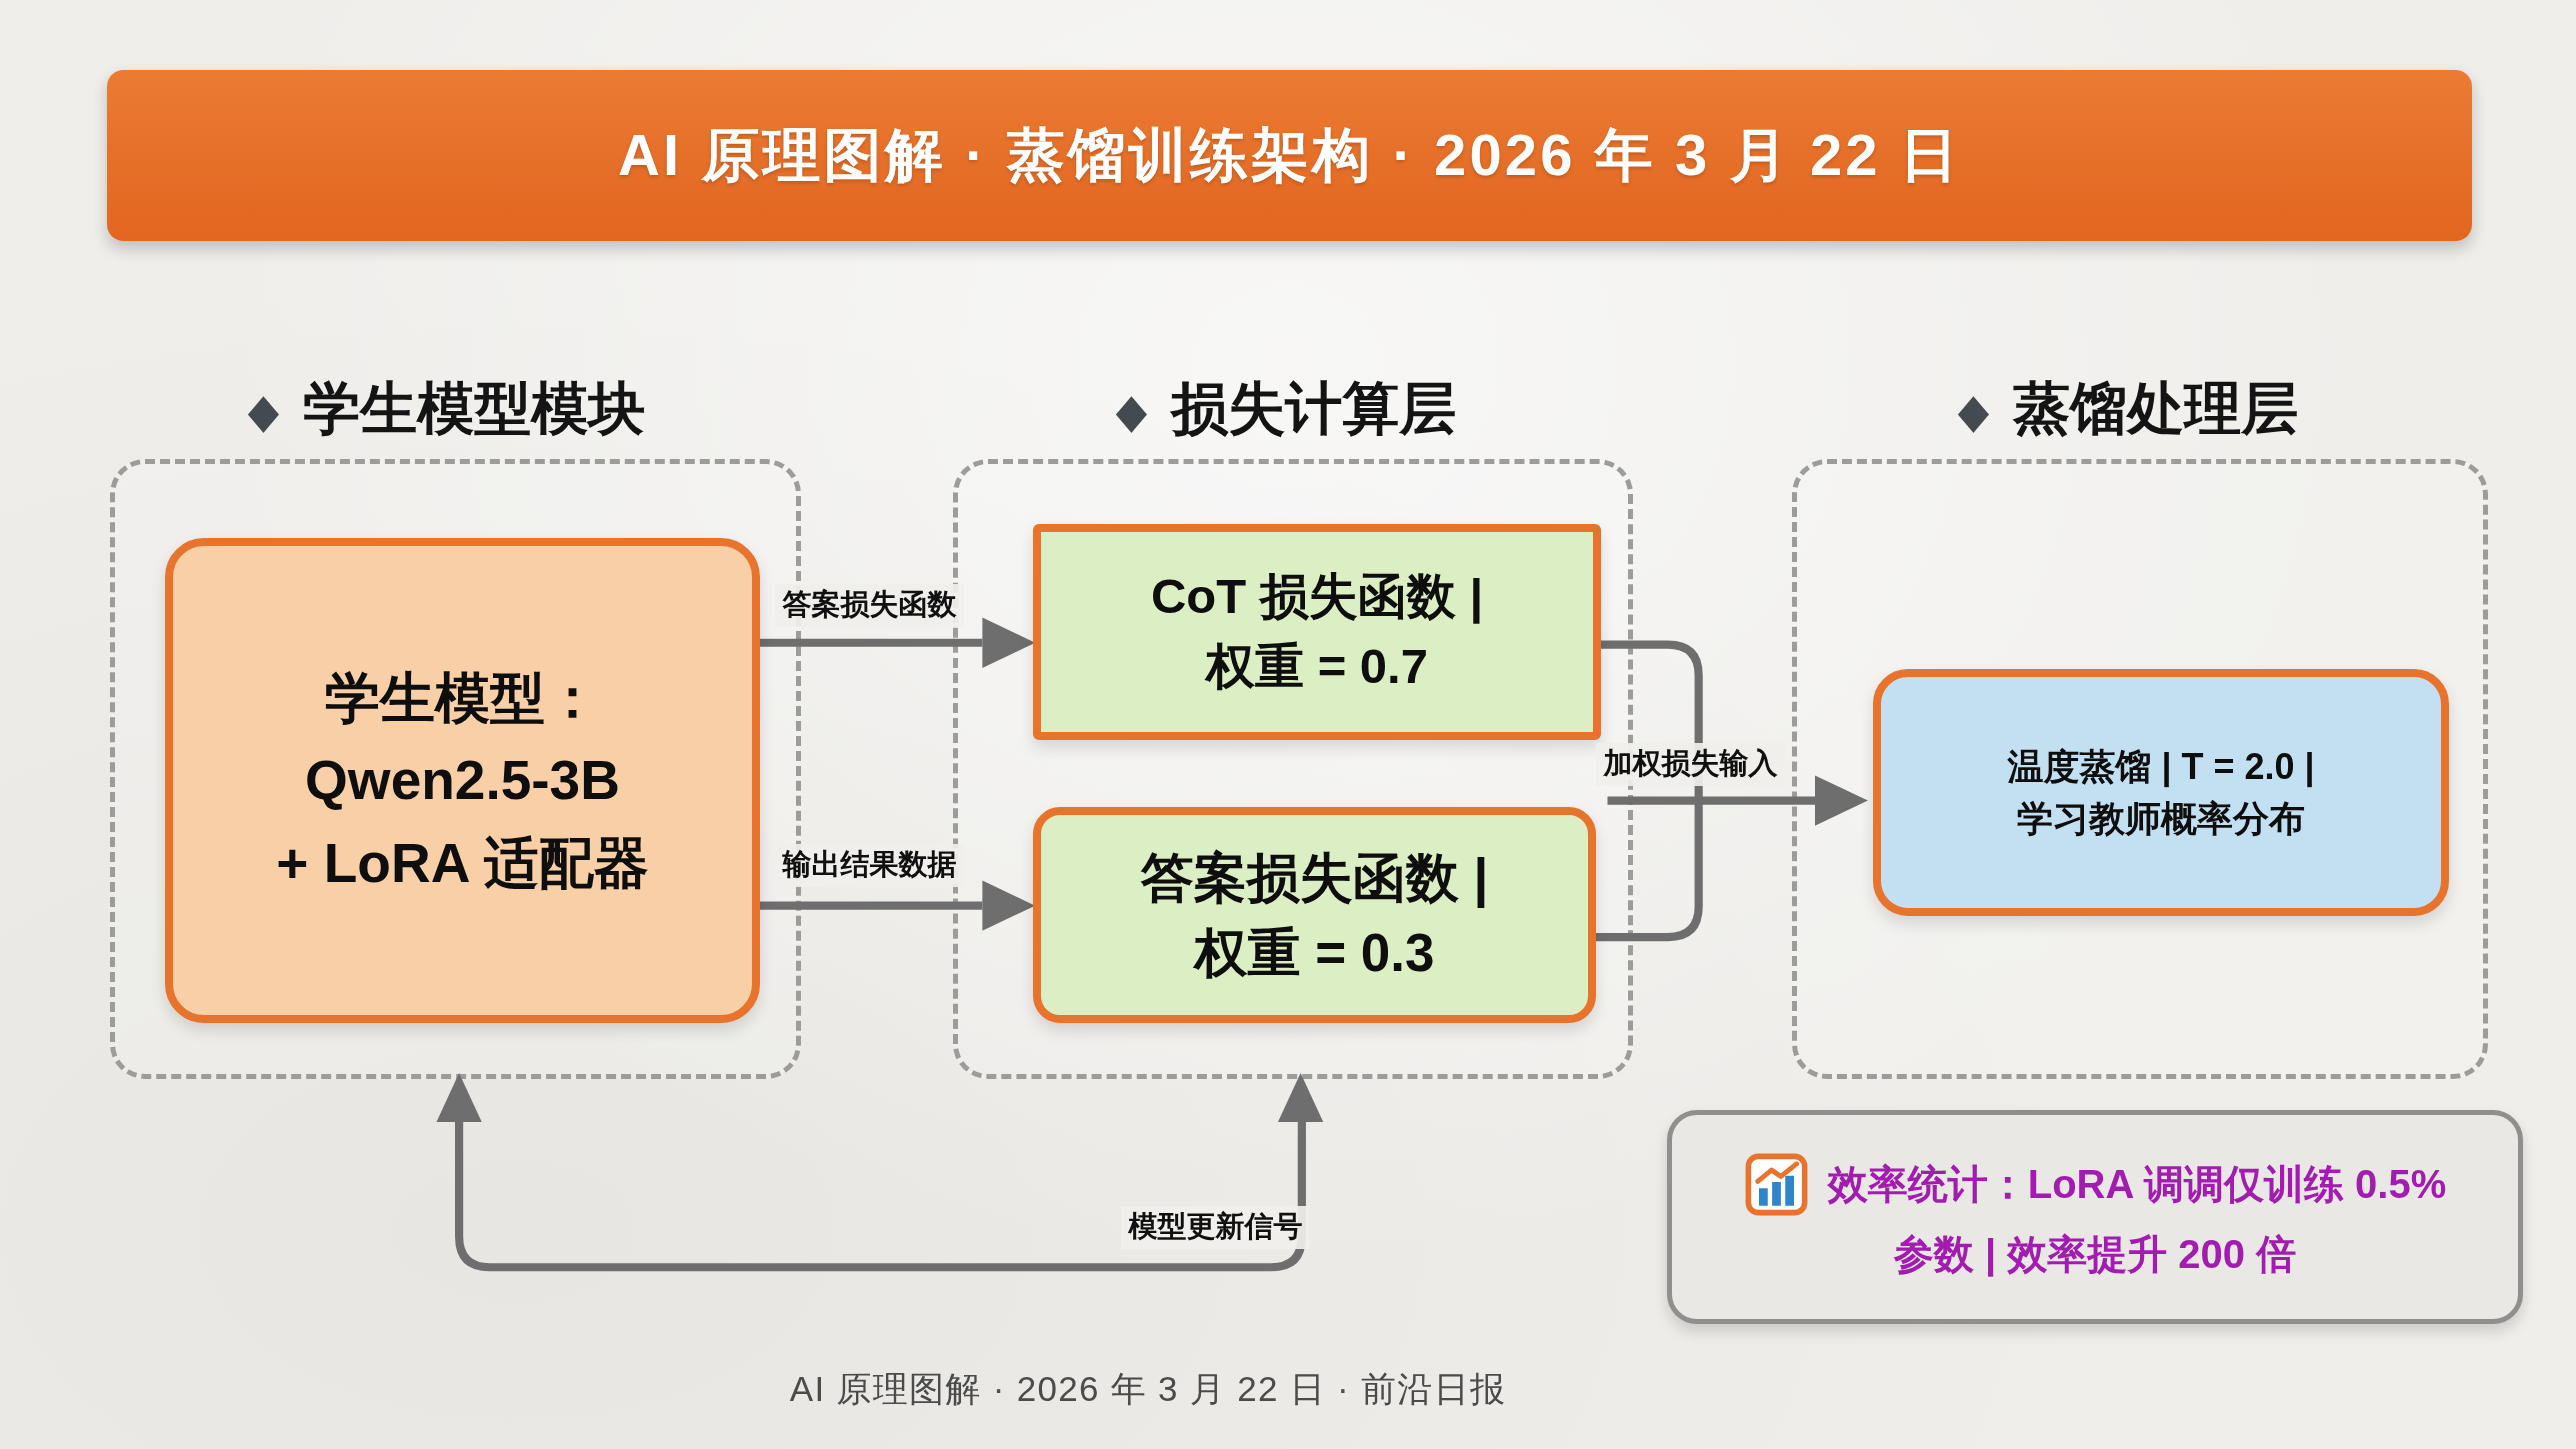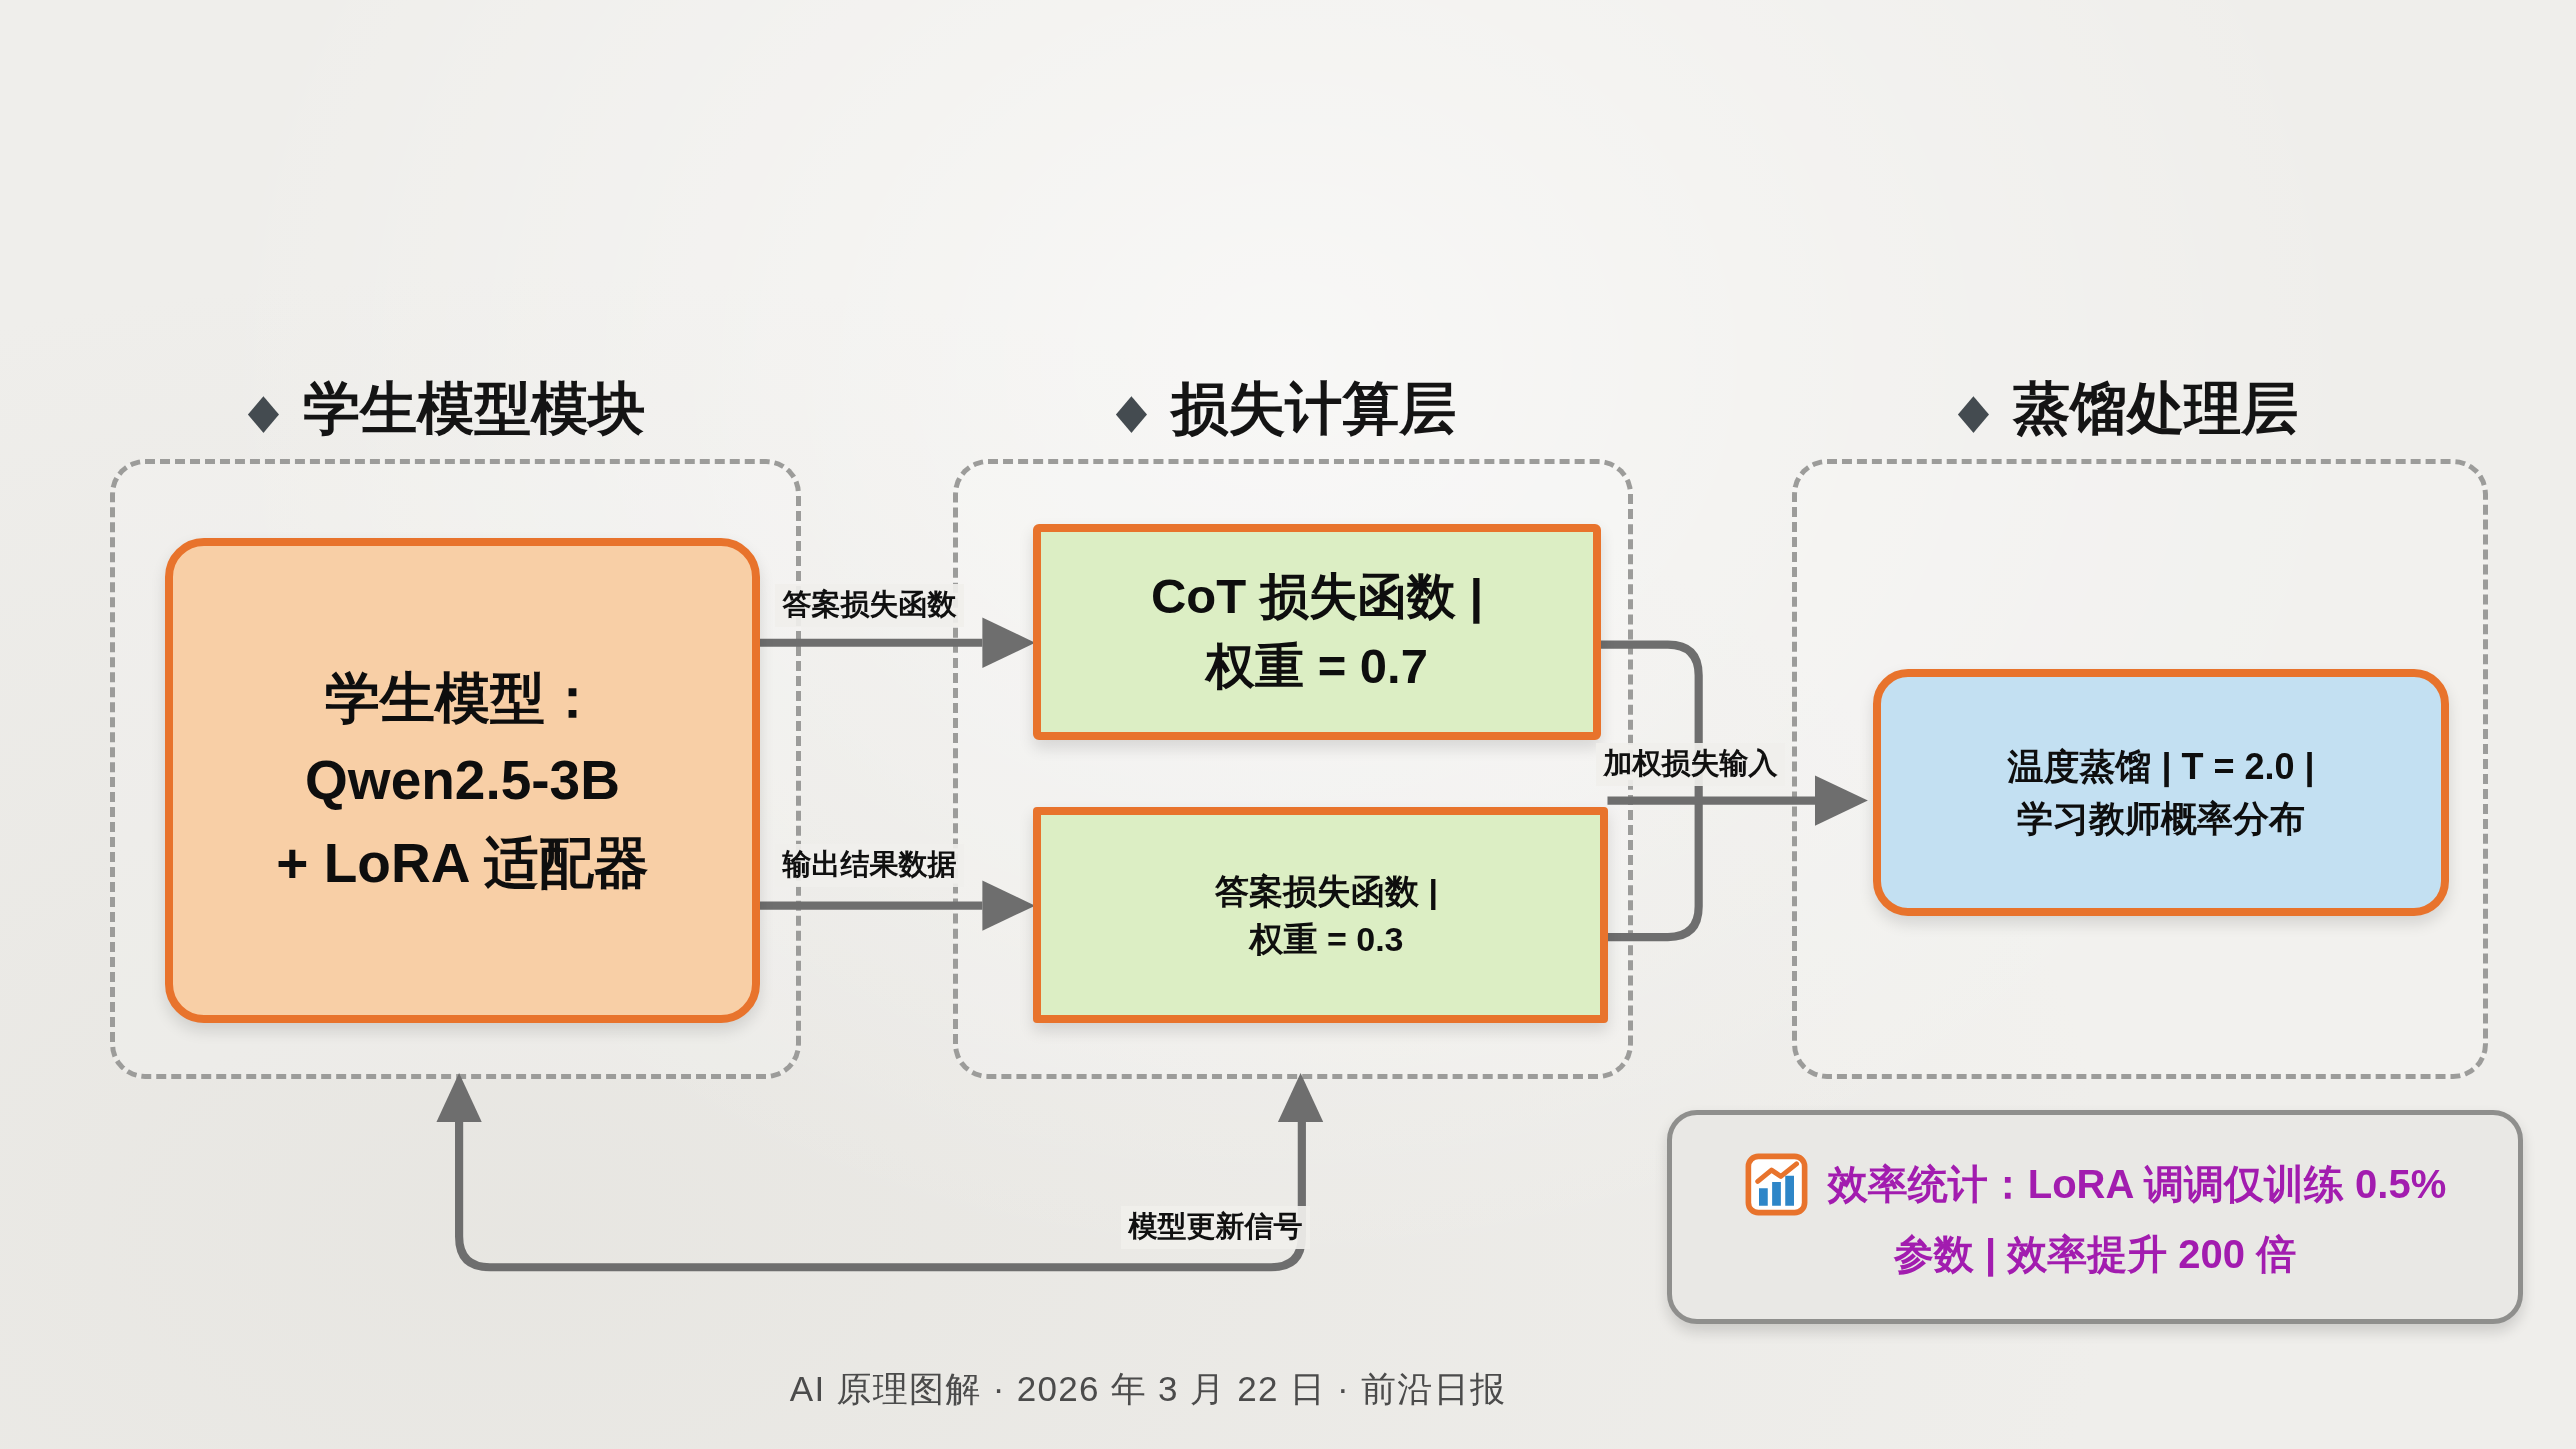--- a/index.html
+++ b/index.html
@@ -55,21 +55,21 @@
   
   .node{
     position:absolute; border:8.2px solid #E8732C;
     display:flex; flex-direction:column; align-items:center; justify-content:center;
     font-weight:bold; color:#0E0E0E; text-align:center;
     box-shadow:0 7.5px 15px rgba(0,0,0,0.12);
   }
   .node .line{ display:block; white-space:nowrap; }
   #node-student{ left:165px;  top:538px;  width:579px; height:469px; border-radius:39px; background:#F8CFA6; font-size:55px; line-height:1.5; }
   #node-cot{     left:1033px; top:524px;  width:552px; height:200px; border-radius:6px; background:#DCEEC4; font-size:49px; line-height:1.42; }
-  #node-answer{  left:1033px; top:807px; width:547px; height:200px; border-radius:4px; background:#DCEEC4; font-size:34px; line-height:1.42;padding-left:12px; }
+  #node-answer{  left:1033px; top:807px; width:547px; height:200px; border-radius:27px; background:#DCEEC4; font-size:53px; line-height:1.42; }
   #node-temp{    left:1873px; top:669px; width:560px; height:231px; border-radius:35px; background:#C3E0F2; font-size:36px; line-height:1.42; }
 
   
   .wires{ position:absolute; left:0; top:0; width:2576px; height:1449px; pointer-events:none; }
   .wires path{ stroke:#6E6E6E; stroke-width:13px; fill:none; stroke-linejoin:round; }
   .wires polygon{ fill:#6E6E6E; }
 
   
   .edge-label{
     position:absolute; font-size:29px; font-weight:bold; color:#101010;
@@ -96,20 +96,23 @@
     position:absolute; left:0; top:1366px; width:2296px;
     text-align:center; font-size:35px; font-weight:500; color:#4B4B4B;
     letter-spacing:1.3px; white-space:nowrap;
   }
 </style>
 </head>
 <body>
 
 <div class="canvas">
 
+  <div class="banner">
+    <span class="banner-title">AI 原理图解 · 蒸馏训练架构 · 2026 年 3 月 22 日</span>
+  </div>
 
   <div class="sec-title" id="sec-student">
     <span class="diamond">◆</span>
     <span>学生模型模块</span>
   </div>
   <div class="sec-title" id="sec-loss">
     <span class="diamond">◆</span>
     <span>损失计算层</span>
   </div>
   <div class="sec-title" id="sec-distill">

